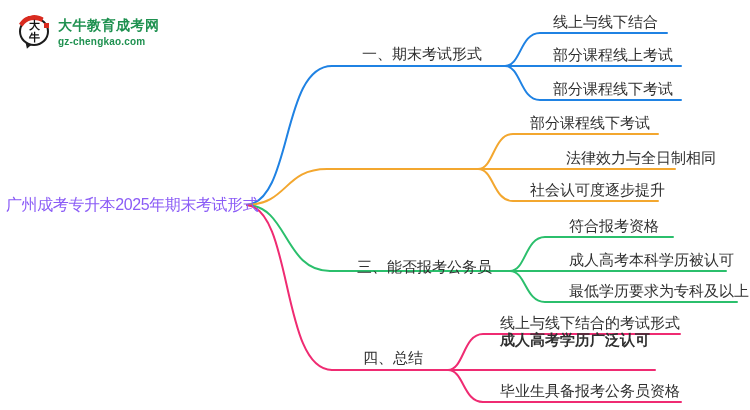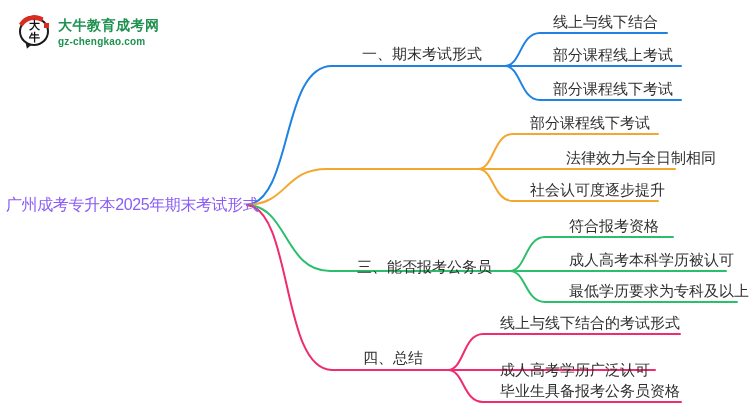--- a/index.html
+++ b/index.html
@@ -96,16 +96,16 @@
 
   <div class="node" style="left:530px; top:114px;">部分课程线下考试</div>
   <div class="node" style="left:530px; top:149px;margin-left:36px;">法律效力与全日制相同</div>
   <div class="node" style="left:530px; top:181px;">社会认可度逐步提升</div>
 
   <div class="node" style="left:569px; top:217px;text-align:center;">符合报考资格</div>
   <div class="node" style="left:569px; top:251px;">成人高考本科学历被认可</div>
   <div class="node" style="left:569px; top:282px;">最低学历要求为专科及以上</div>
 
   <div class="node" style="left:500px; top:314px;">线上与线下结合的考试形式</div>
-  <div class="node" style="left:500px; top:361px;">成人高考学历广泛认可</div>
+  <div class="node" style="left:500px; top:331px;font-weight:bold;">成人高考学历广泛认可</div>
   <div class="node" style="left:500px; top:382px;">毕业生具备报考公务员资格</div>
 
 </div>
 
 </body></html>

